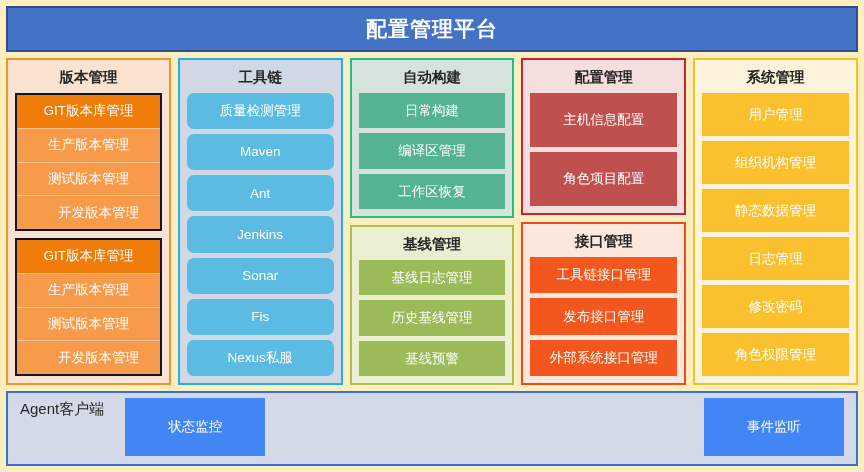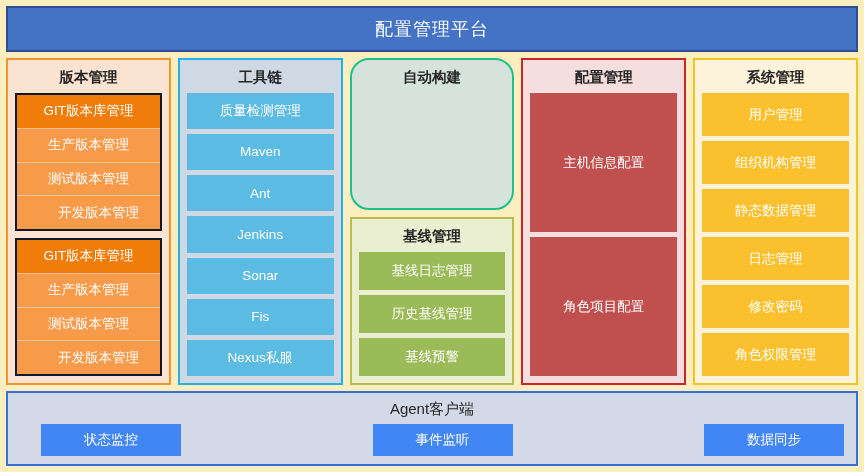--- a/index.html
+++ b/index.html
@@ -26,22 +26,22 @@
     height: 46px;
     background: #4472C4;
     border: 2px solid #2E4E8F;
     display: flex;
     align-items: center;
     justify-content: center;
     flex: 0 0 auto;
   }
   .title-bar .title-text {
     color: #FFFFFF;
-    font-size: 18px;
-    font-weight: 400;
+    font-size: 21px;
+    font-weight: 700;
     letter-spacing: 1px;
   }
 
   
   .columns {
     flex: 1 1 auto;
     display: flex;
     gap: 7px;
     min-height: 0;
   }
@@ -137,27 +137,26 @@
     display: flex;
     flex-direction: column;
     min-height: 0;
   }
 
   
   .panel-tool {
     background: #CFD8E3;
     border-color: #22B0E8;
   }
-  .panel-tool .item { background: #5BBBE3; }
+  .panel-tool .item { background: #5BBBE3; border-radius: 7px; }
 
   
   .panel-build {
     background: #D6E2DC;
     border-color: #1EC08A;
-    border-radius: 19px;
   }
   .panel-build .item { background: #54B392; }
 
   
   .panel-baseline {
     background: #EAEFD2;
     border-color: #B5BD4B;
   }
   .panel-baseline .item { background: #9BBB59; }
 
@@ -183,21 +182,20 @@
   .panel-system .item { background: #FBC02D; }
 
   
   .agent-bar {
     flex: 0 0 auto;
     height: 75px;
     background: #D3D9E6;
     border: 2px solid #3A70D6;
     padding: 5px 12px 8px 12px;
     display: flex;
-    flex-direction: column;
   }
   .agent-title {
     text-align: center;
     font-size: 15px;
     color: #262626;
     padding: 2px 0 5px 0;
     white-space: nowrap;
   }
   .agent-buttons {
     flex: 1 1 auto;
@@ -264,37 +262,50 @@
         <div class="item">Sonar</div>
         <div class="item">Fis</div>
         <div class="item">Nexus私服</div>
       </div>
     </div>
   </div>
 
   <div class="column">
     <div class="panel panel-build grow">
       <div class="panel-title">自动构建</div>
+      <div class="panel-items">
+        <div class="item">日常构建</div>
+        <div class="item">编译区管理</div>
+        <div class="item">工作区恢复</div>
+      </div>
     </div>
     <div class="panel panel-baseline grow">
       <div class="panel-title">基线管理</div>
       <div class="panel-items">
         <div class="item">基线日志管理</div>
         <div class="item">历史基线管理</div>
         <div class="item">基线预警</div>
       </div>
     </div>
   </div>
 
   <div class="column">
     <div class="panel panel-config grow">
       <div class="panel-title">配置管理</div>
       <div class="panel-items">
         <div class="item">主机信息配置</div>
         <div class="item">角色项目配置</div>
+      </div>
+    </div>
+    <div class="panel panel-iface grow">
+      <div class="panel-title">接口管理</div>
+      <div class="panel-items">
+        <div class="item">工具链接口管理</div>
+        <div class="item">发布接口管理</div>
+        <div class="item">外部系统接口管理</div>
       </div>
     </div>
   </div>
 
   <div class="column">
     <div class="panel panel-system grow">
       <div class="panel-title">系统管理</div>
       <div class="panel-items">
         <div class="item">用户管理</div>
         <div class="item">组织机构管理</div>
@@ -306,15 +317,14 @@
     </div>
   </div>
 
 </div>
 
 <div class="agent-bar">
   <div class="agent-title">Agent客户端</div>
   <div class="agent-buttons">
     <button class="agent-btn">状态监控</button>
     <button class="agent-btn">事件监听</button>
-    <button class="agent-btn">数据同步</button>
   </div>
 </div>
 
 </body></html>

